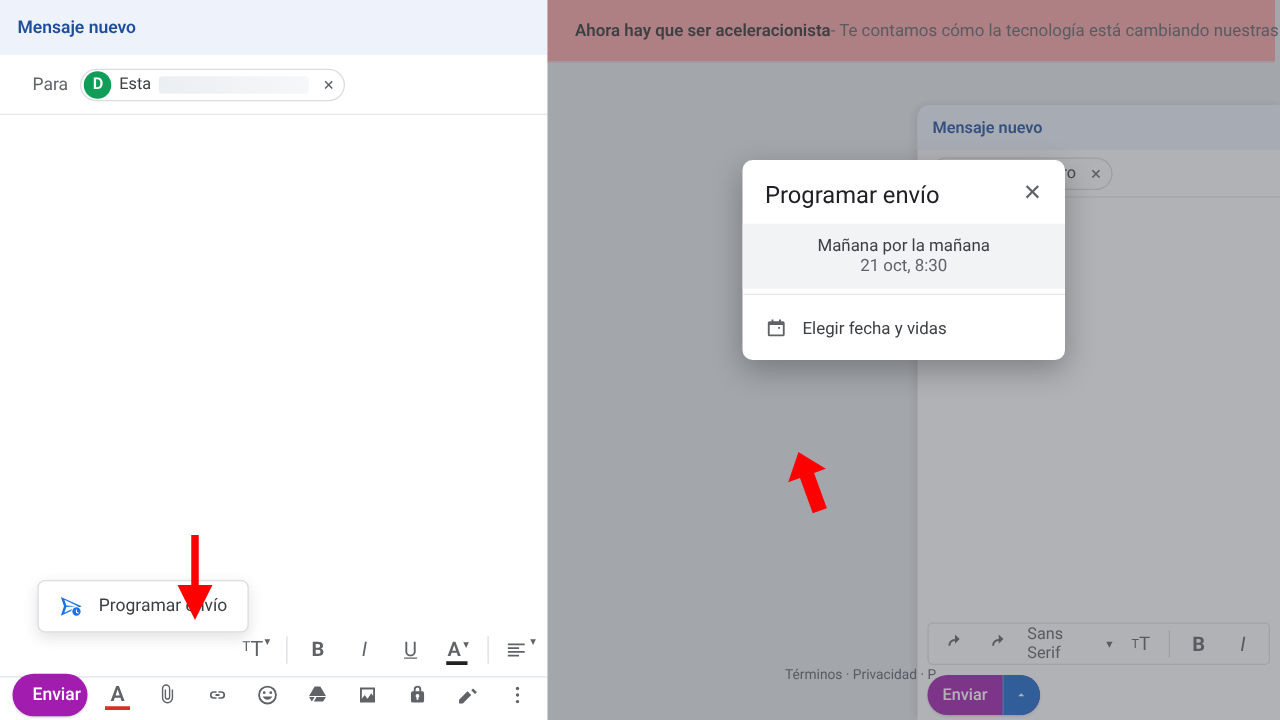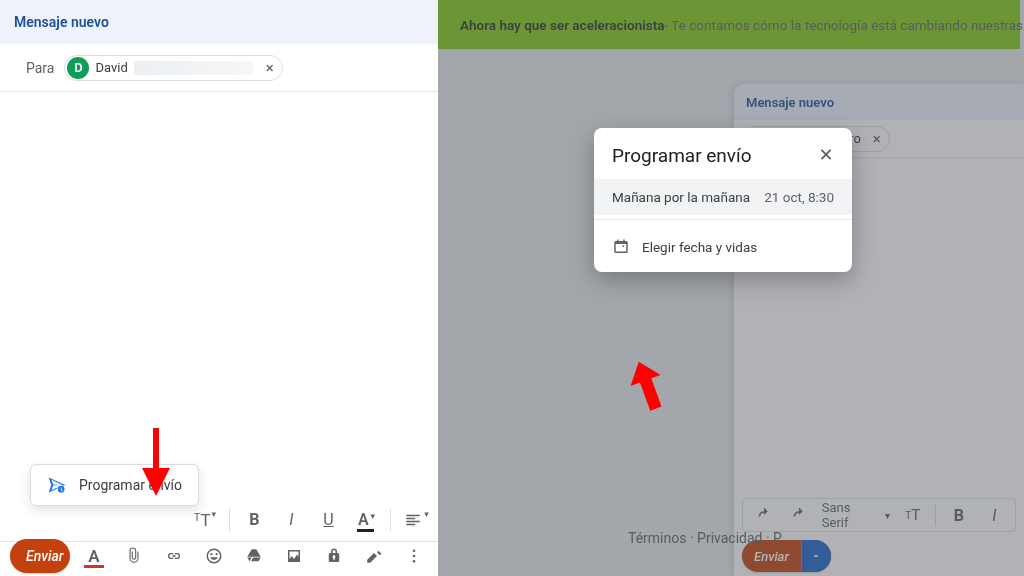--- a/index.html
+++ b/index.html
@@ -16,51 +16,51 @@
   .chip .avatar { width:22px; height:22px; border-radius:50%; background:#0f9d58; color:#fff; display:flex; align-items:center; justify-content:center; font-size:13px; font-weight:600;}
   .chip .x { color:#5f6368; font-size:15px; margin-left:6px;}
   .chip .blurred { display:inline-block; width:120px; height:14px; background:linear-gradient(90deg,#eceff1,#f5f7f9); filter:blur(0.5px); border-radius:3px;}
   .row-subj { display:flex; align-items:center; height:42px; padding:0 14px; border-bottom:1px solid #e5e8ec; color:#5f6368; font-size:14px;}
   .body-area { position:absolute; left:0; right:0; top:134px; bottom:70px; background:#fff;}
   .toolbarL { position:absolute; left:0; right:0; bottom:34px; height:44px; border-bottom:1px solid #e0e3e7; display:flex; align-items:center; padding:0 10px; gap:12px; background:#fff; }
   .tbtn { width:28px; height:28px; display:flex; align-items:center; justify-content:center; color:#5f6368; font-size:16px; border-radius:4px; }
   .tbtn svg{width:18px;height:18px;fill:#5f6368;}
   .sep { width:1px; height:22px; background:#dadce0; }
   .sendrow { position:absolute; left:0; right:0; bottom:0; height:40px; display:flex; align-items:center; padding:0 10px; gap:10px;}
-  .send-split { display:flex; height:34px; border-radius:18px; overflow:hidden; background:#c2410c; color:#fff; box-shadow:0 1px 2px rgba(0,0,0,.18);font-style:italic;}
+  .send-split { display:flex; height:34px; border-radius:18px; overflow:hidden; background:#a21caf; color:#fff; box-shadow:0 1px 2px rgba(0,0,0,.18);}
   .send-main { display:flex; align-items:center; padding:0 16px; font-size:14px; font-weight:500;}
   .send-drop { display:flex; align-items:center; justify-content:center; width:30px; background:#1864cc; border-left:1px solid rgba(255,255,255,.25);}
   .send-drop svg{width:12px;height:12px;fill:#fff;}
   .icon-row { display:flex; align-items:center; gap:12px; color:#5f6368;}
   .icon-row .tbtn{font-size:17px;}
   
   .sched-pop { position:absolute; left:30px; bottom:70px; background:#fff; border:1px solid #dadce0; border-radius:6px; box-shadow:0 4px 12px rgba(0,0,0,.12); display:flex; align-items:center; gap:12px; padding:10px 16px; z-index:30;}
   .sched-pop svg{width:20px;height:20px;fill:#1a73e8;}
   .sched-pop span{color:#3c4043; font-size:14px;}
 
   
   .right { position:absolute; left:438px; top:0; width:586px; height:576px; background:#e8ebef; }
   .dim { position:absolute; inset:0; background:rgba(80,85,92,.45); }
-  .banner { position:absolute; left:0; top:0; right:4px; height:50px; display:flex; align-items:center; padding:0 22px; background:#84cc16; border-bottom:1px solid #e0e3e7; font-size:13.5px; color:#5f6368; white-space:nowrap;}
+  .banner { position:absolute; left:0; top:0; right:4px; height:50px; display:flex; align-items:center; padding:0 22px; background:#fca5a5; border-bottom:1px solid #e0e3e7; font-size:13.5px; color:#5f6368; white-space:nowrap;}
   .banner b{color:#2d2f31; font-weight:600;}
-  .footer-links { position:absolute; left:190px; bottom:30px; font-size:14px; color:#5f6368;}
+  .footer-links { position:absolute; left:190px; bottom:30px; font-size:11px; color:#5f6368;}
   
   .bgCompose { position:absolute; right:0; top:84px; width:290px; bottom:0; background:#fff; border-radius:10px 0 0 0; box-shadow:-2px 0 8px rgba(0,0,0,.12);}
   .bgCompose .bgHdr{height:36px;background:#eef3fb;border-radius:10px 0 0 0;display:flex;align-items:center;padding:0 12px;font-size:13px;color:#1f4e9b;font-weight:600;}
   .bgCompose .bgChipRow{height:38px;display:flex;align-items:center;padding:0 10px;border-bottom:1px solid #e5e8ec;}
   .bgTool { position:absolute; left:8px; right:8px; bottom:44px; height:34px; border:1px solid #e0e3e7; border-radius:4px; display:flex; align-items:center; gap:10px; padding:0 8px; background:#fff;}
   .bgSend { position:absolute; left:8px; bottom:4px; height:32px; display:flex;}
   .bgSend .send-split{height:32px;}
   
   .modal { position:absolute; left:594px; top:128px; width:258px; background:#fff; border-radius:8px; box-shadow:0 8px 24px rgba(0,0,0,.28); z-index:50; overflow:hidden;}
   .modal-hdr { padding:16px 18px 12px 18px;}
   .modal-title { font-size:19px; color:#202124;}
   .modal-close { position:absolute; right:14px; top:14px; color:#5f6368; font-size:18px; width:24px; height:24px; display:flex;align-items:center;justify-content:center;}
   .modal-sub { font-size:12.5px; color:#5f6368; margin-top:4px;}
-  .modal-item { display:flex; justify-content:space-between; align-items:center; padding:10px 18px; font-size:13.5px; color:#3c4043;}
+  .modal-item { display:flex; justify-content:space-between; align-items:center; padding:10px 18px; font-size:13.5px; color:#3c4043;flex-direction:column;}
   .modal-item .t { color:#5f6368;}
   .modal-item.hi { background:#f1f3f4;}
   .modal-sep { height:1px; background:#e6e8eb; margin:4px 0;}
   .modal-custom { display:flex; align-items:center; gap:12px; padding:14px 18px 16px 18px; color:#3c4043; font-size:13.5px;}
   .modal-custom svg{width:18px;height:18px;fill:#5f6368;}
 
   
   .arrow { position:absolute; z-index:60; }
   .arrow svg{display:block;}
 
@@ -77,21 +77,21 @@
 <div class="stage">
 
   <div class="left">
     <div class="headerL">
       <div class="headerL-title">Mensaje nuevo</div>
     </div>
     <div class="row-to">
       <span class="row-to-label">Para</span>
       <span class="chip">
         <span class="avatar">D</span>
-        <span>David</span>
+        <span>Esta</span>
         <span class="blurred"></span>
         <span class="x">×</span>
       </span>
     </div>
     <div class="body-area"></div>
 
     <div class="cropTxt">d · F</div>
 
     <div class="toolbarL">
       <div style="width:190px"></div>

